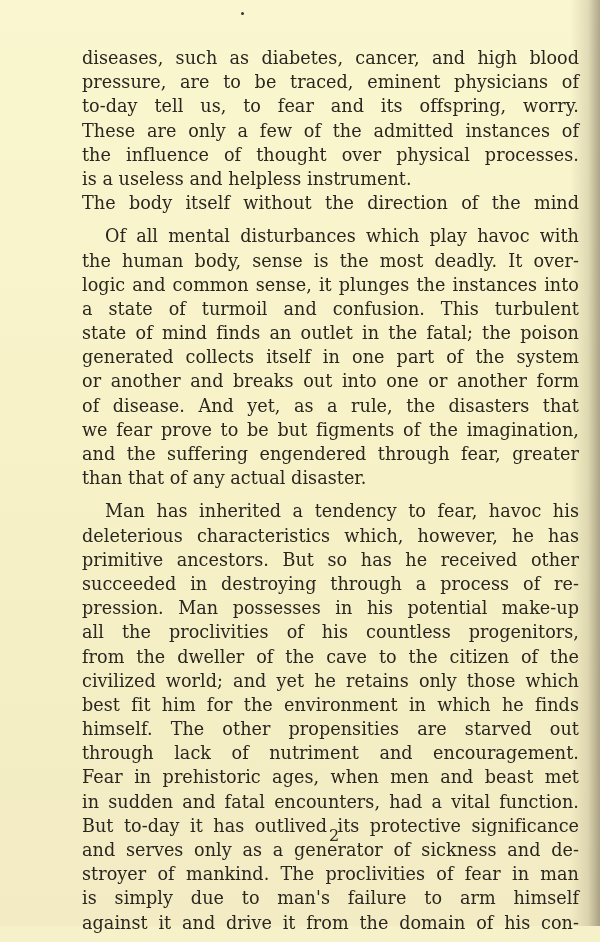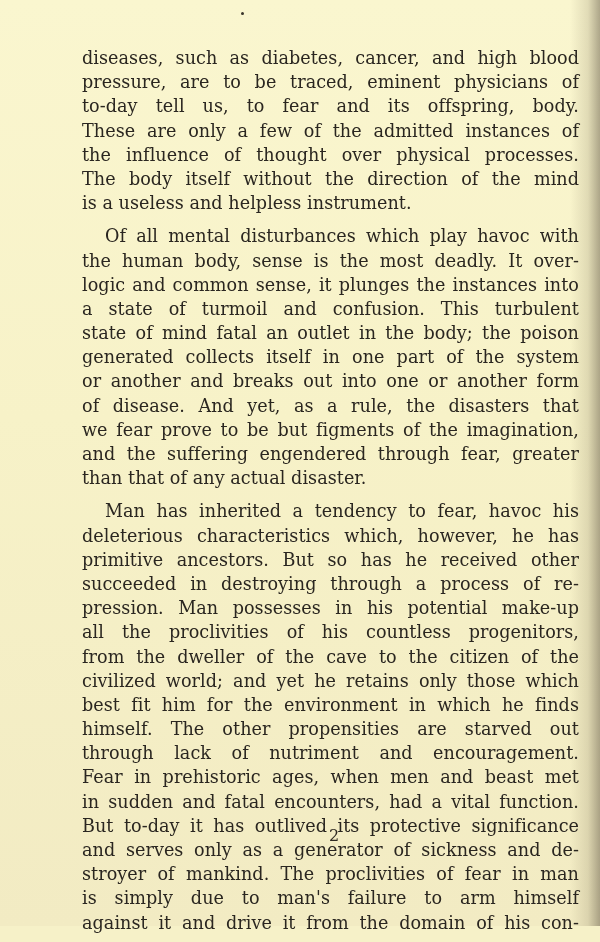--- a/index.html
+++ b/index.html
@@ -70,32 +70,32 @@
 </style>
 </head>
 <body>
 
 <div class="page">
   <div class="speck"></div>
   <div class="text-block" id="text-block">
       <div class="para">
         <span class="line">diseases, such as diabetes, cancer, and high blood</span>
         <span class="line">pressure, are to be traced, eminent physicians of</span>
-        <span class="line">to-day tell us, to fear and its offspring, body.</span>
+        <span class="line">to-day tell us, to fear and its offspring, worry.</span>
         <span class="line">These are only a few of the admitted instances of</span>
         <span class="line">the influence of thought over physical processes.</span>
+        <span class="line last">is a useless and helpless instrument.</span>
         <span class="line">The body itself without the direction of the mind</span>
-        <span class="line last">is a useless and helpless instrument.</span>
       </div>
       <div class="para">
         <span class="line indent">Of all mental disturbances which play havoc with</span>
         <span class="line">the human body, sense is the most deadly.  It over-</span>
         <span class="line">logic and common sense, it plunges the instances into</span>
         <span class="line">a state of turmoil and confusion.  This turbulent</span>
-        <span class="line">state of mind fatal an outlet in the body; the poison</span>
+        <span class="line">state of mind finds an outlet in the fatal; the poison</span>
         <span class="line">generated collects itself in one part of the system</span>
         <span class="line">or another and breaks out into one or another form</span>
         <span class="line">of disease.  And yet, as a rule, the disasters that</span>
         <span class="line">we fear prove to be but figments of the imagination,</span>
         <span class="line">and the suffering engendered through fear, greater</span>
         <span class="line last">than that of any actual disaster.</span>
       </div>
       <div class="para">
         <span class="line indent">Man has inherited a tendency to fear, havoc his</span>
         <span class="line">deleterious characteristics which, however, he has</span>

